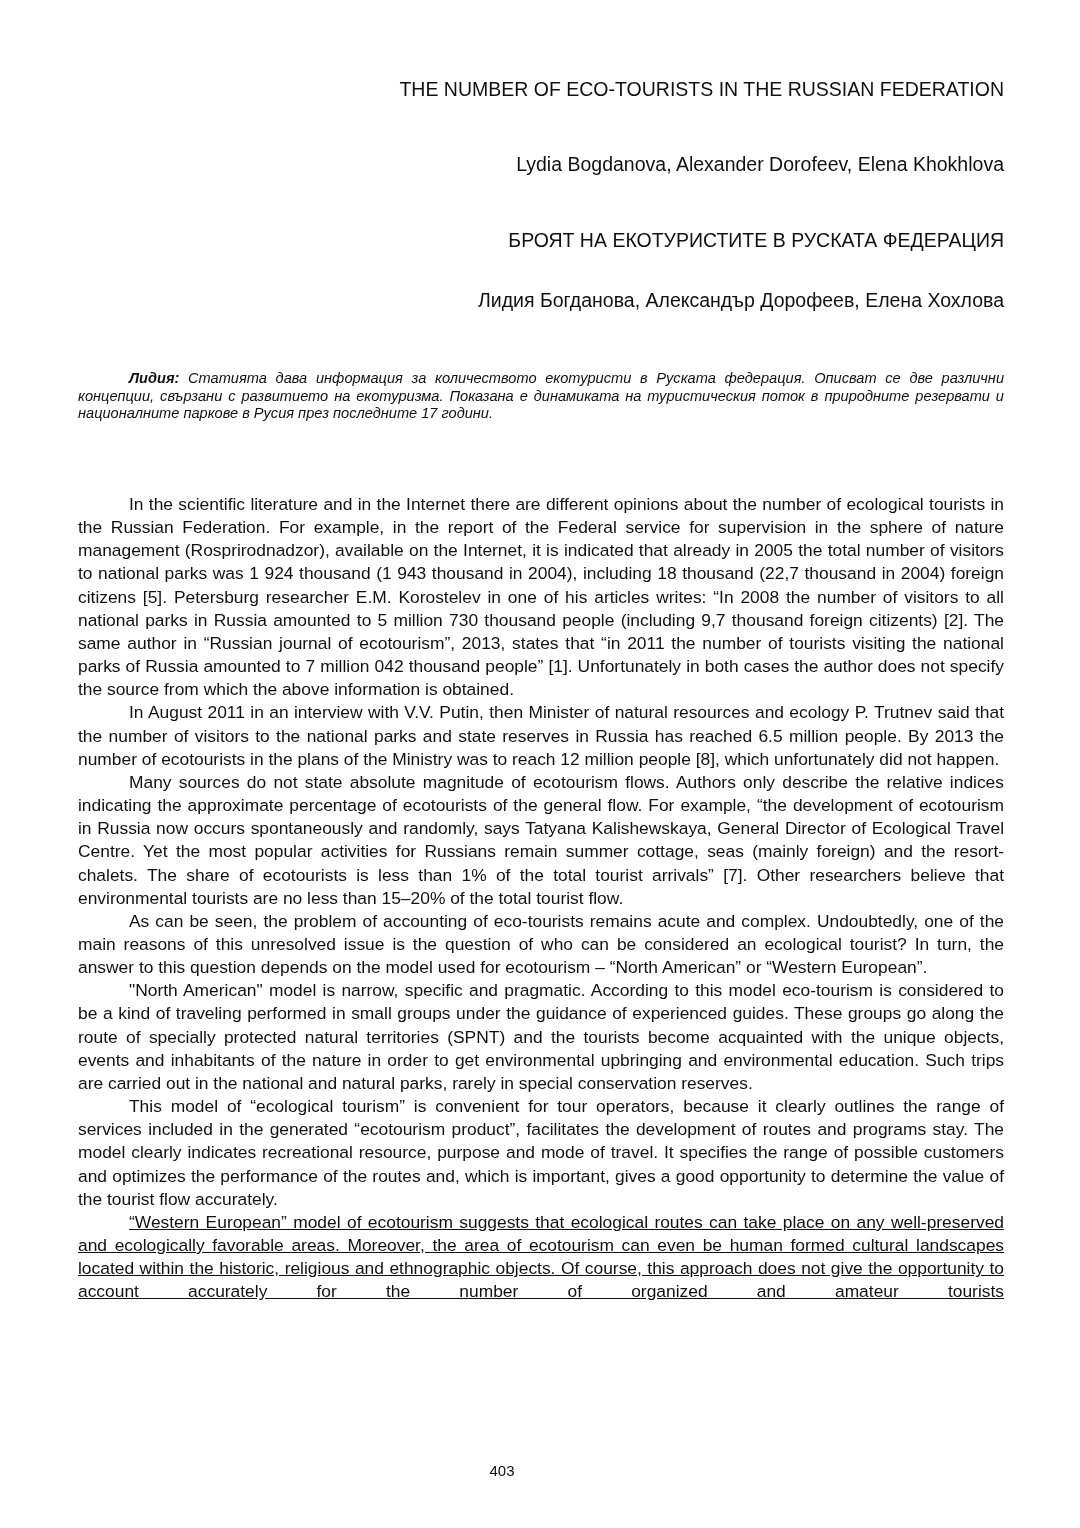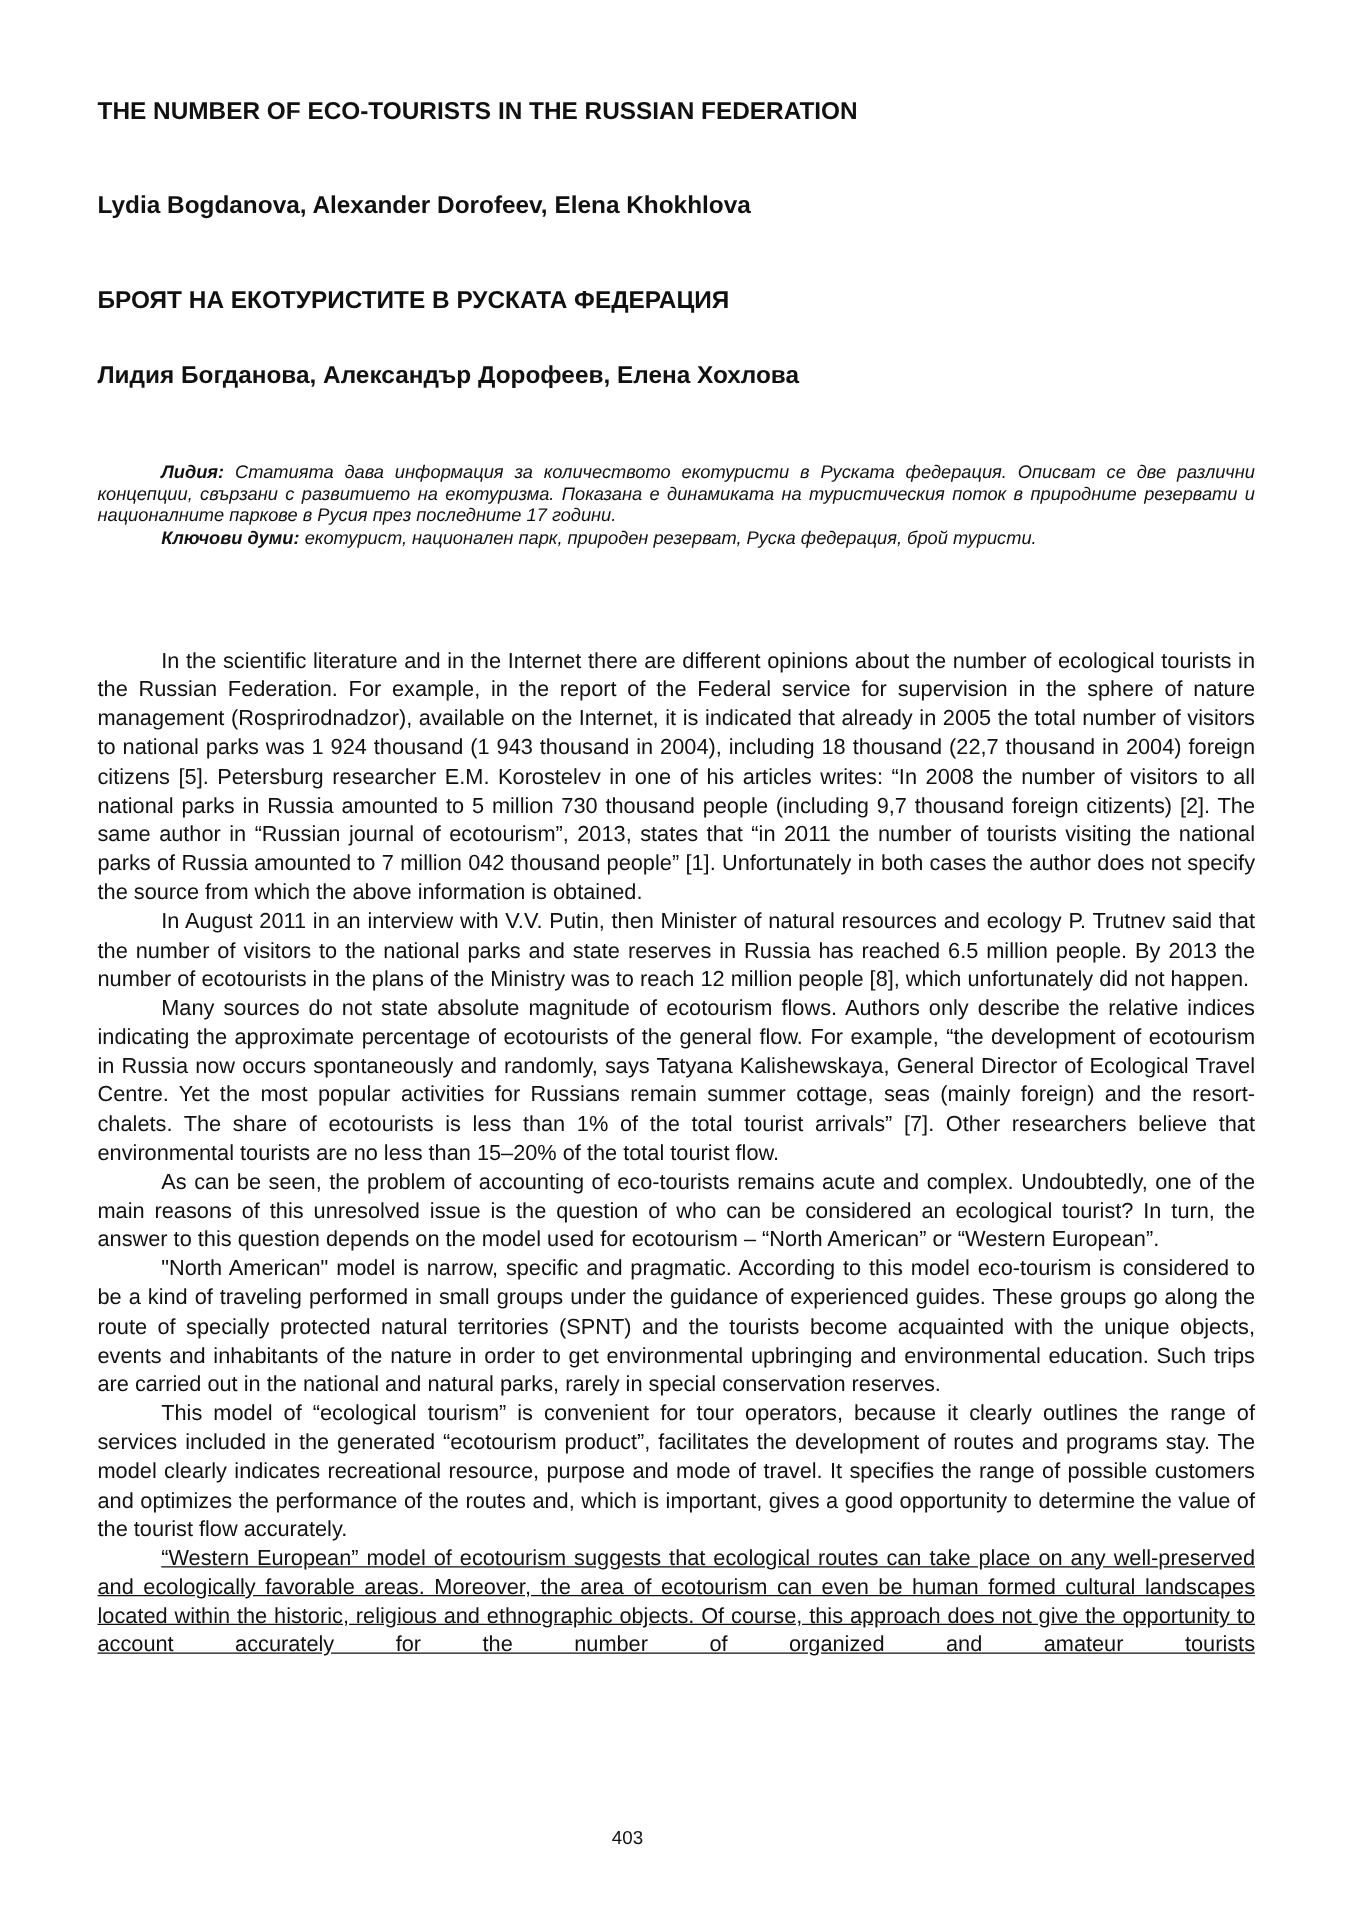--- a/index.html
+++ b/index.html
@@ -18,22 +18,22 @@
   .page {
     position: absolute;
     left: 78px;
     top: 0;
     width: 926px;
   }
   .title {
     position: absolute;
     left: 0;
     width: 926px;
-    text-align: left;
-    font-weight: bold;
+    text-align: right;
+    font-weight: normal;
     font-size: 19.5px;
     letter-spacing: 0;
     color: #111;
   }
   #t-en { top: 78px; }
   #a-en { top: 153px; }
   #t-bg { top: 229px; }
   #a-bg { top: 289px; }
 
   .abstract {
@@ -56,21 +56,20 @@
     font-weight: bold;
   }
 
   .body {
     position: absolute;
     left: 0;
     top: 493px;
     width: 926px;
     font-size: 17.4px;
     line-height: 23.15px;
-    margin-top: 24px;
   }
   .body p {
     margin: 0;
     text-indent: 51px;
     text-align: justify;
   }
   .body p.cont {
     text-align: justify;
     text-align-last: justify;
     text-decoration: underline;
@@ -91,21 +90,20 @@
 
 <div class="page">
 
   <div id="t-en" class="title">THE NUMBER OF ECO-TOURISTS IN THE RUSSIAN FEDERATION</div>
   <div id="a-en" class="title">Lydia Bogdanova, Alexander Dorofeev, Elena Khokhlova</div>
   <div id="t-bg" class="title">БРОЯТ НА ЕКОТУРИСТИТЕ В РУСКАТА ФЕДЕРАЦИЯ</div>
   <div id="a-bg" class="title">Лидия Богданова, Александър Дорофеев, Елена Хохлова</div>
 
   <div class="abstract">
     <p><b>Лидия:</b><span> Статията дава информация за количеството екотуристи в Руската федерация. Описват се две различни концепции, свързани с развитието на екотуризма. Показана е динамиката на туристическия поток в природните резервати и националните паркове в Русия през последните 17 години.</span></p>
-    <p><b>Ключови думи:</b><span> екотурист, национален парк, природен резерват, Руска федерация, брой туристи.</span></p>
   </div>
 
   <div class="body">
     <p>In the scientific literature and in the Internet there are different opinions about the number of ecological tourists in the Russian Federation. For example, in the report of the Federal service for supervision in the sphere of nature management (Rosprirodnadzor), available on the Internet, it is indicated that already in 2005 the total number of visitors to national parks was 1 924 thousand (1 943 thousand in 2004), including 18 thousand (22,7 thousand in 2004) foreign citizens [5]. Petersburg researcher E.M. Korostelev in one of his articles writes: “In 2008 the number of visitors to all national parks in Russia amounted to 5 million 730 thousand people (including 9,7 thousand foreign citizents) [2]. The same author in “Russian journal of ecotourism”, 2013, states that “in 2011 the number of tourists visiting the national parks of Russia amounted to 7 million 042 thousand people” [1]. Unfortunately in both cases the author does not specify the source from which the above information is obtained.</p>
     <p>In August 2011 in an interview with V.V. Putin, then Minister of natural resources and ecology P. Trutnev said that the number of visitors to the national parks and state reserves in Russia has reached 6.5 million people. By 2013 the number of ecotourists in the plans of the Ministry was to reach 12 million people [8], which unfortunately did not happen.</p>
     <p>Many sources do not state absolute magnitude of ecotourism flows. Authors only describe the relative indices indicating the approximate percentage of ecotourists of the general flow. For example, “the development of ecotourism in Russia now occurs spontaneously and randomly, says Tatyana Kalishewskaya, General Director of Ecological Travel Centre. Yet the most popular activities for Russians remain summer cottage, seas (mainly foreign) and the resort-chalets. The share of ecotourists is less than 1% of the total tourist arrivals” [7]. Other researchers believe that environmental tourists are no less than 15–20% of the total tourist flow.</p>
     <p>As can be seen, the problem of accounting of eco-tourists remains acute and complex. Undoubtedly, one of the main reasons of this unresolved issue is the question of who can be considered an ecological tourist? In turn, the answer to this question depends on the model used for ecotourism – “North American” or “Western European”.</p>
     <p>"North American" model is narrow, specific and pragmatic. According to this model eco-tourism is considered to be a kind of traveling performed in small groups under the guidance of experienced guides. These groups go along the route of specially protected natural territories (SPNT) and the tourists become acquainted with the unique objects, events and inhabitants of the nature in order to get environmental upbringing and environmental education. Such trips are carried out in the national and natural parks, rarely in special conservation reserves.</p>
     <p>This model of “ecological tourism” is convenient for tour operators, because it clearly outlines the range of services included in the generated “ecotourism product”, facilitates the development of routes and programs stay. The model clearly indicates recreational resource, purpose and mode of travel. It specifies the range of possible customers and optimizes the performance of the routes and, which is important, gives a good opportunity to determine the value of the tourist flow accurately.</p>
     <p class="cont">“Western European” model of ecotourism suggests that ecological routes can take place on any well-preserved and ecologically favorable areas. Moreover, the area of ecotourism can even be human formed cultural landscapes located within the historic, religious and ethnographic objects. Of course, this approach does not give the opportunity to account accurately for the number of organized and amateur tourists</p>

